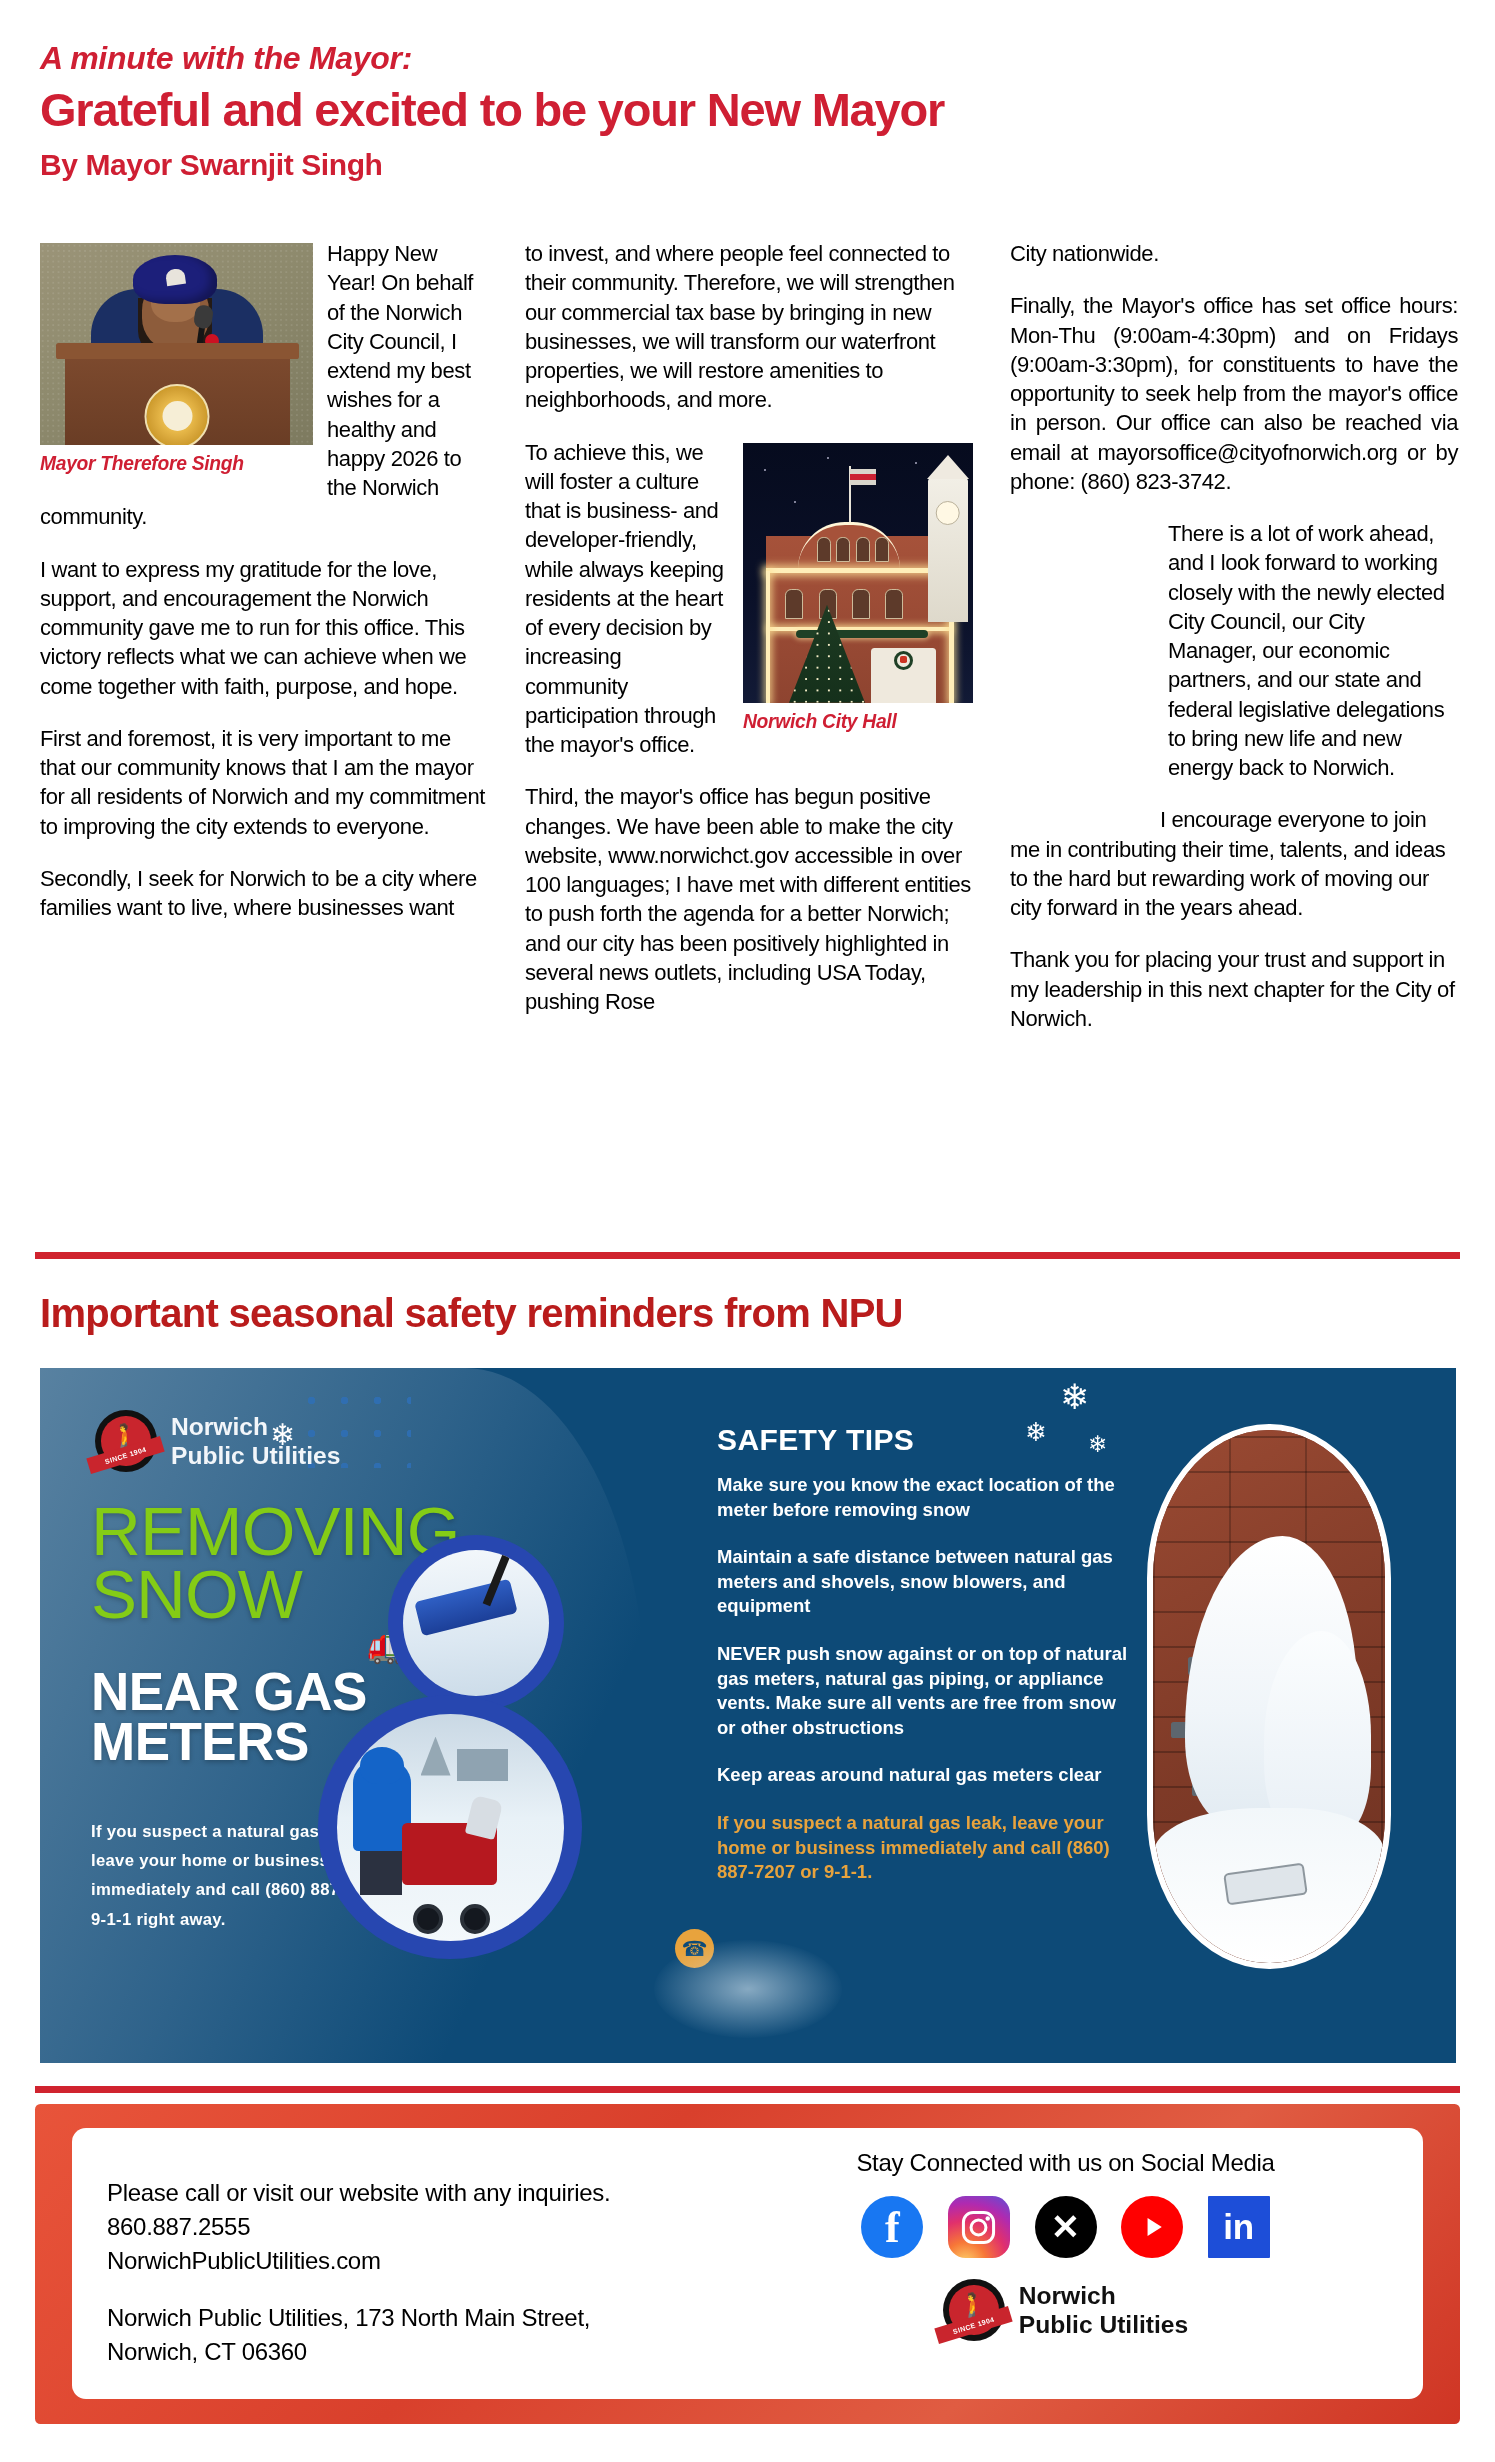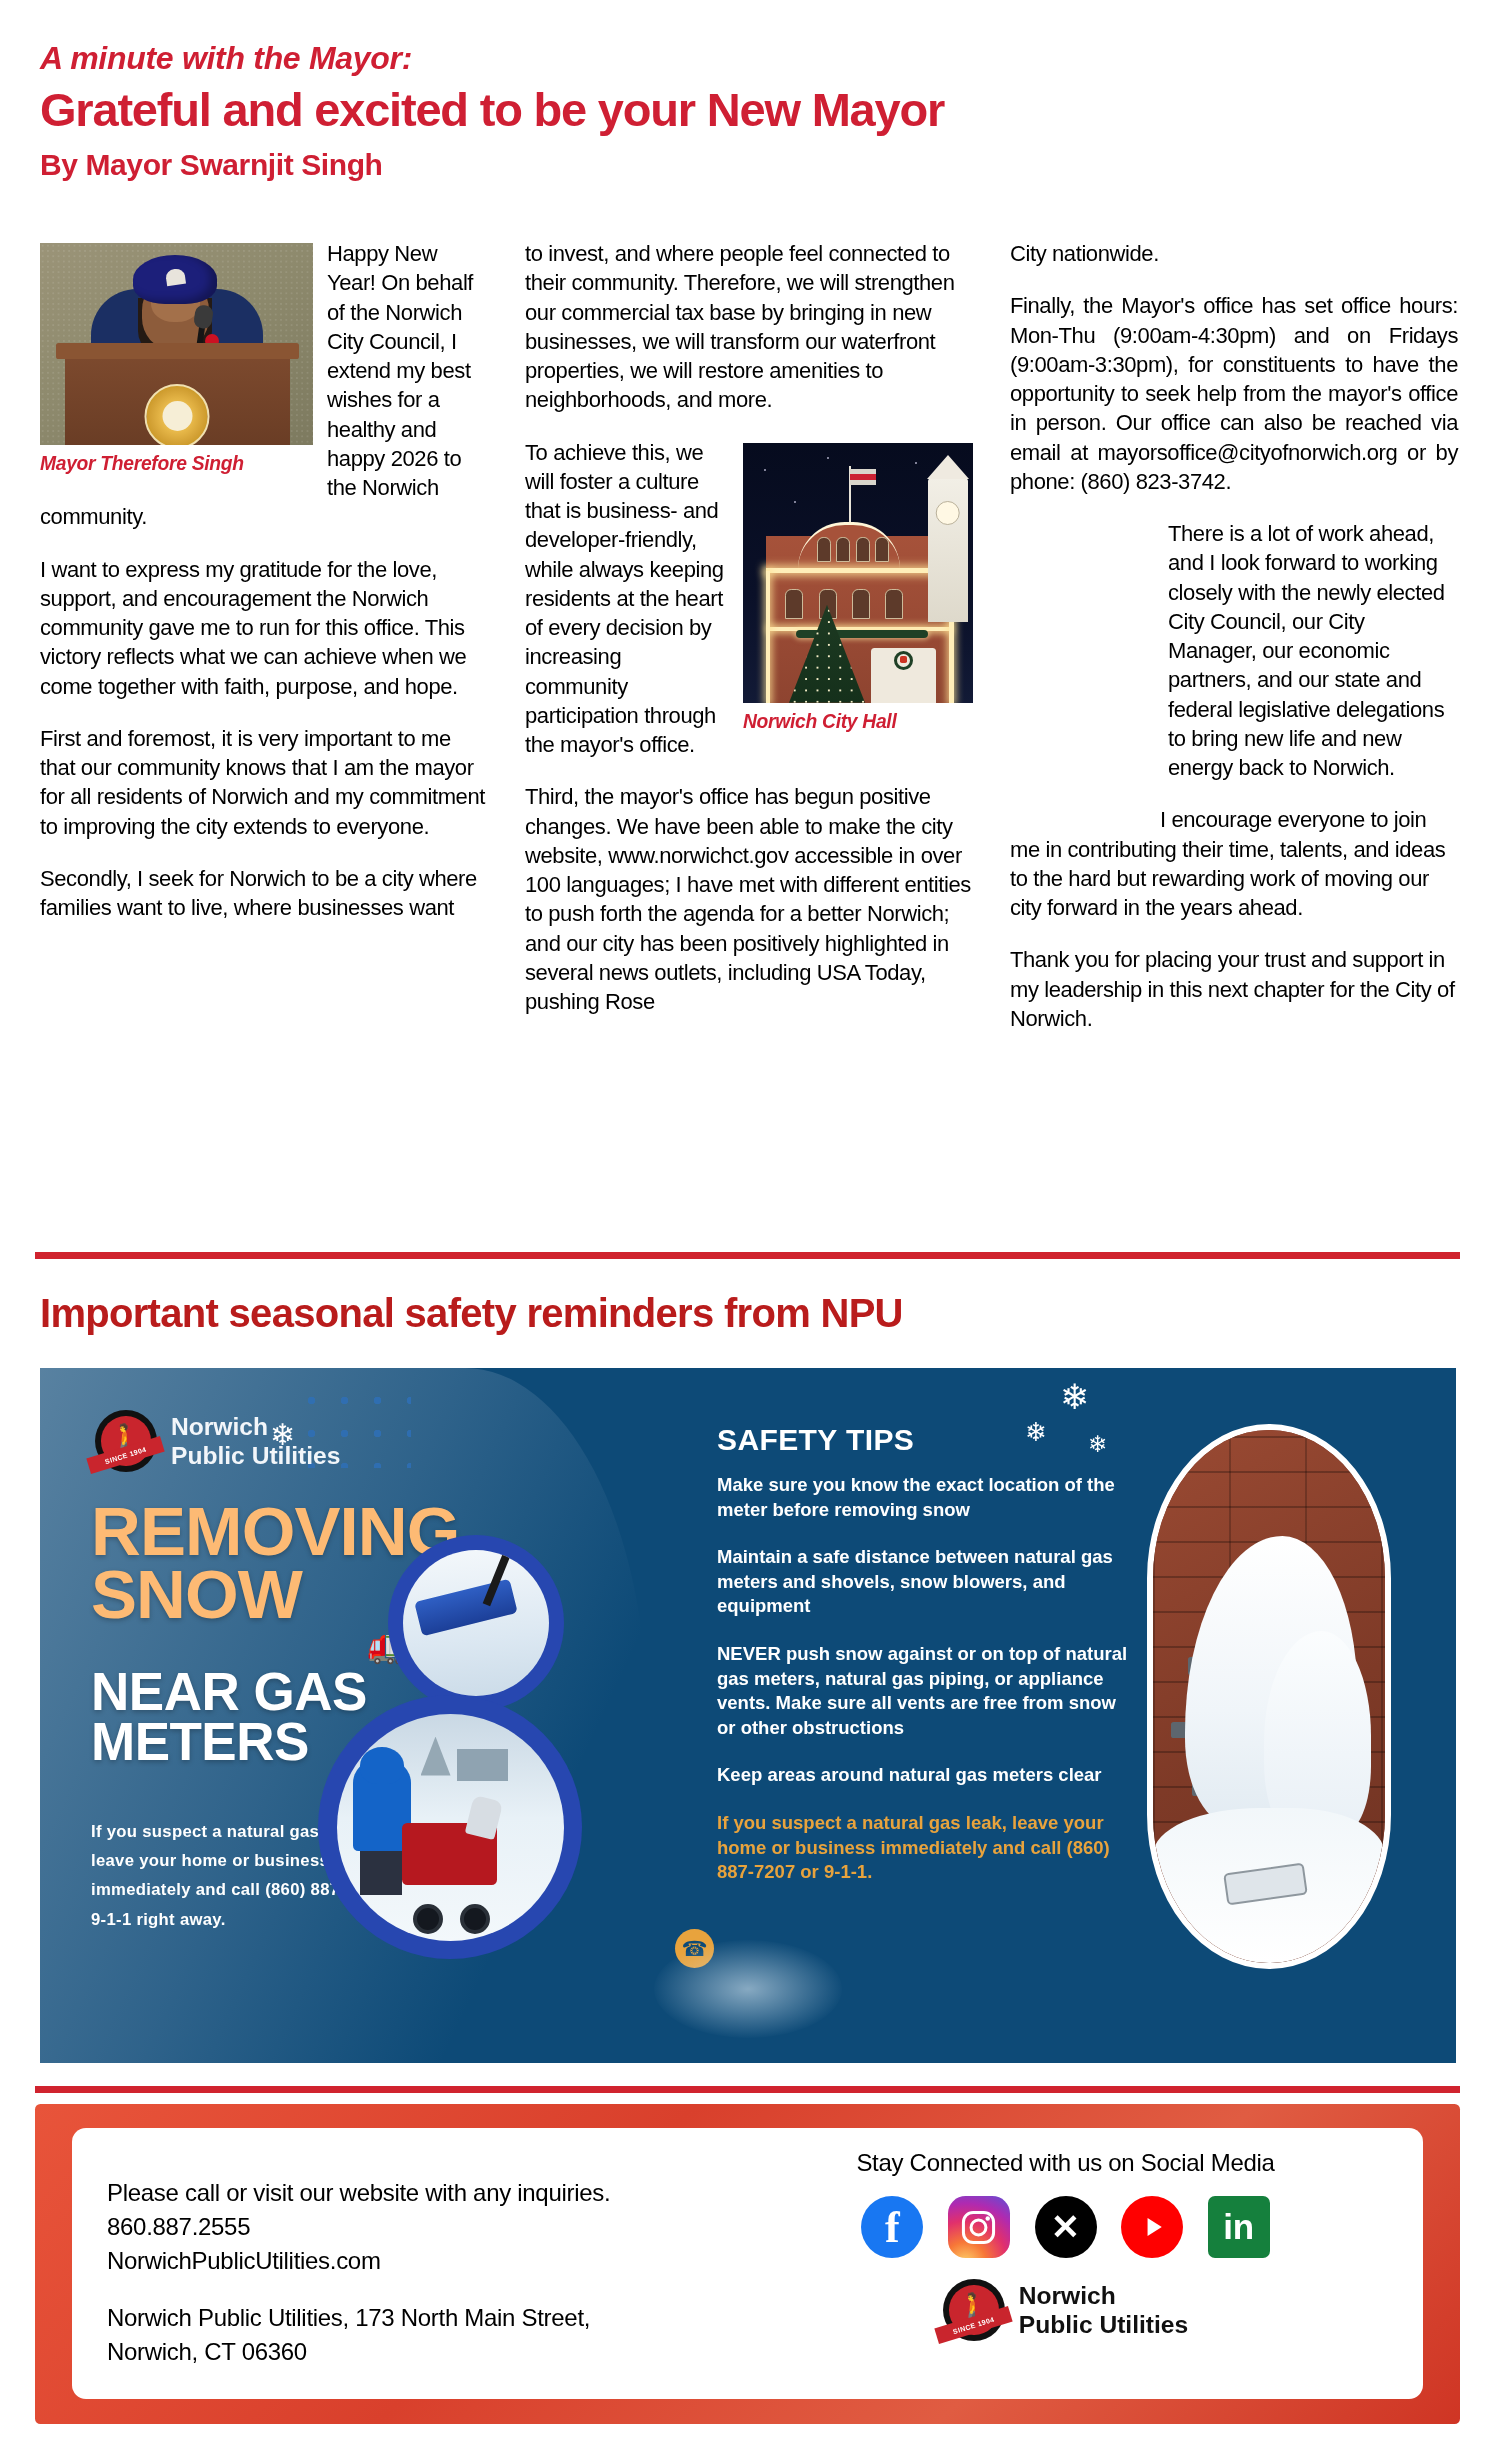--- a/index.html
+++ b/index.html
@@ -170,22 +170,22 @@
     background:#111; }
   .npu-mark .disc { position:absolute; inset:6.2px; border-radius:50%; background:#c9252d; }
   .npu-mark .runner { position:absolute; left:50%; top:50%; transform:translate(-50%,-52%);
     font-size:30px; color:#fff; line-height:1; }
   .npu-mark .ribbon { position:absolute; left:-8px; bottom:8.8px; width:77px; height:16px;
     background:#c9252d; transform:rotate(-17deg);
     display:flex; align-items:center; justify-content:center;
     color:#fff; font-size:7px; font-weight:bold; letter-spacing:0.4px; }
   .npu-words { color:#f2f6fa; font-weight:bold; font-size:24.6px; line-height:1.18; }
 
-  .poster-h1 { position:absolute; left:51px; top:132px; color:#fdba74;
-    font-weight:bold; font-size:69px; line-height:.92; letter-spacing:-0.9px;
+  .poster-h1 { position:absolute; left:51px; top:132px; color:#84cc16;
+    font-weight:normal; font-size:69px; line-height:.92; letter-spacing:-0.9px;
     text-shadow:0 1.8px 5.3px rgba(0,0,0,.25); }
   .poster-h2 { position:absolute; left:51px; top:299px; color:#fff;
     font-weight:bold; font-size:53px; line-height:.94; letter-spacing:-0.5px;
     text-shadow:0 1.8px 5.3px rgba(0,0,0,.25); }
   .poster-note { position:absolute; left:51px; top:449px; width:317px; color:#fff;
     font-weight:bold; font-size:16.7px; line-height:1.75; letter-spacing:0.3px; }
 
   .plow-icon { position:absolute; left:327px; top:257px; color:#2c6bc4; font-size:35px; }
   .flake { position:absolute; color:#2f74c9; }
   .flake-w { position:absolute; color:#ffffff; }
@@ -274,21 +274,21 @@
   .social-title { font-size:24px; letter-spacing:-0.3px; margin-bottom:19.3px; }
   .social-row { display:flex; justify-content:center; gap:24.6px; align-items:center; }
   .sicon { width:62px; height:62px; display:flex; align-items:center;
     justify-content:center; color:#fff; font-weight:bold; }
   .s-fb { background:#1877f2; border-radius:50%; font-size:44px;
     font-family:"Liberation Serif", serif; }
   .s-ig { border-radius:17.6px;
     background:radial-gradient(circle at 28% 108%, #fdd36a 0%, #f77737 26%, #e1306c 52%, #b02ab0 74%, #5b51d8 100%); }
   .s-x { background:#000; border-radius:50%; font-size:35px; }
   .s-yt { background:#ff0000; border-radius:50%; }
-  .s-li { background:#15803d; border-radius:7px; font-size:35px; }
+  .s-li { background:#1d4ed8; border-radius:1px; font-size:35px; }
   .npu-foot { display:flex; align-items:center; justify-content:center;
     gap:14px; margin-top:21px; }
   .npu-foot .npu-words-d { color:#111; font-weight:bold; font-size:24.6px; line-height:1.18;
     text-align:left; }
 </style>
 </head>
 <body>
 
 <div class="masthead">
   <div class="kicker">A minute with the Mayor:</div>

